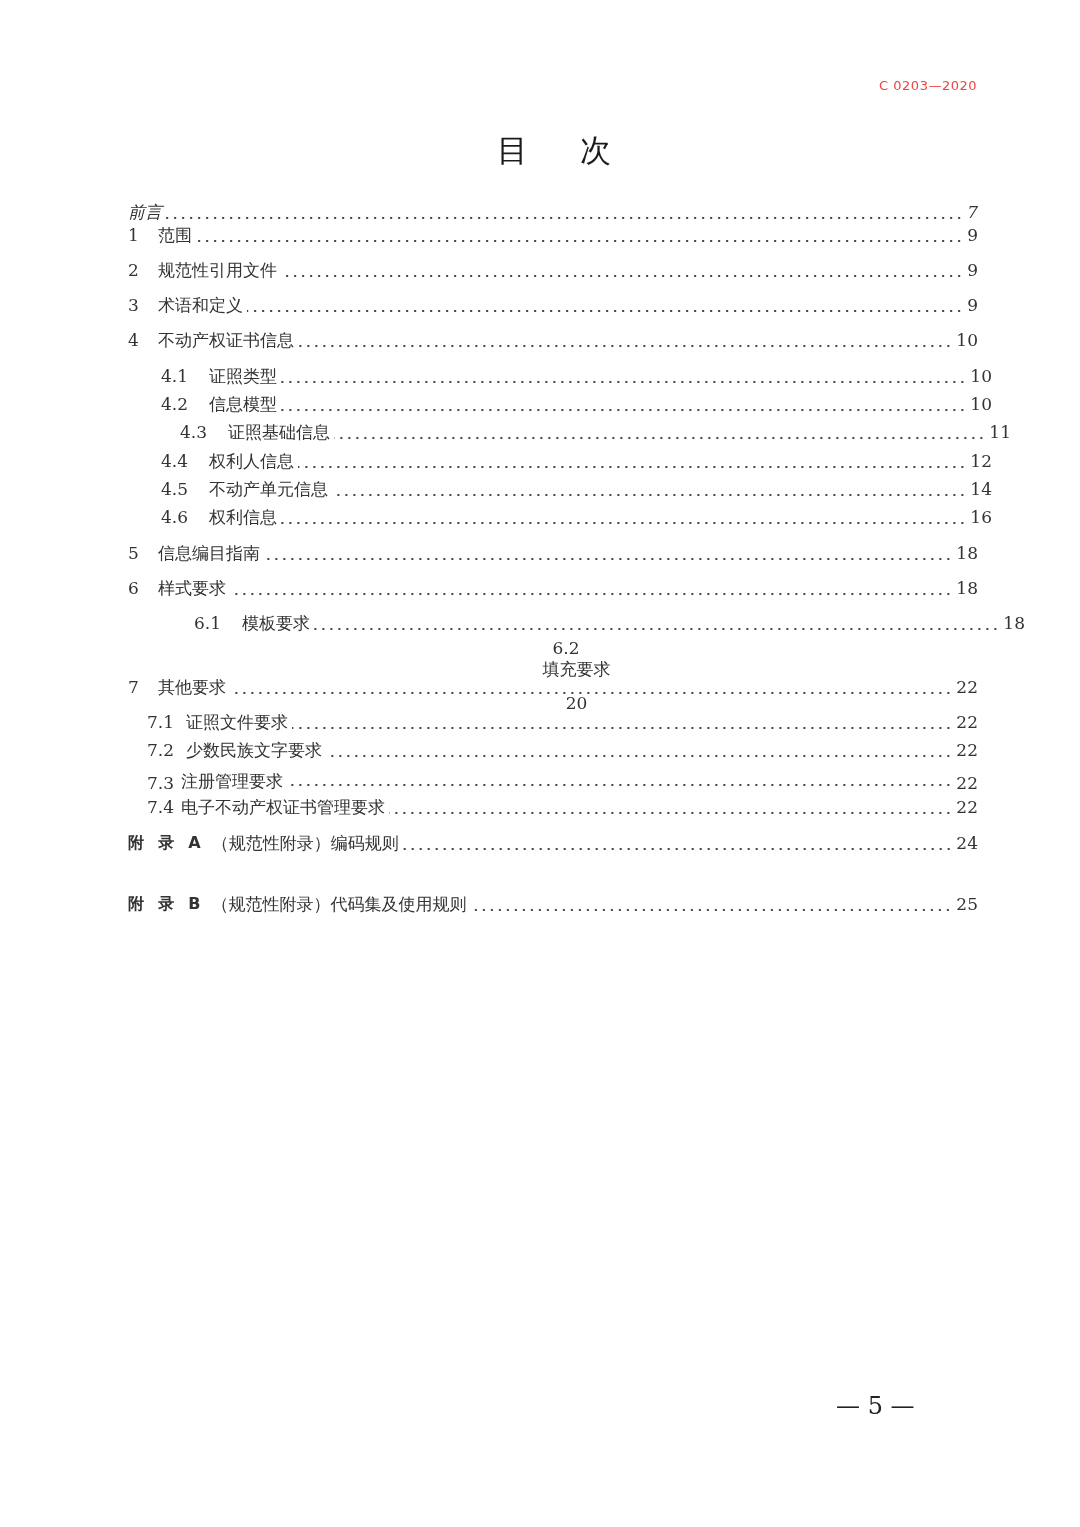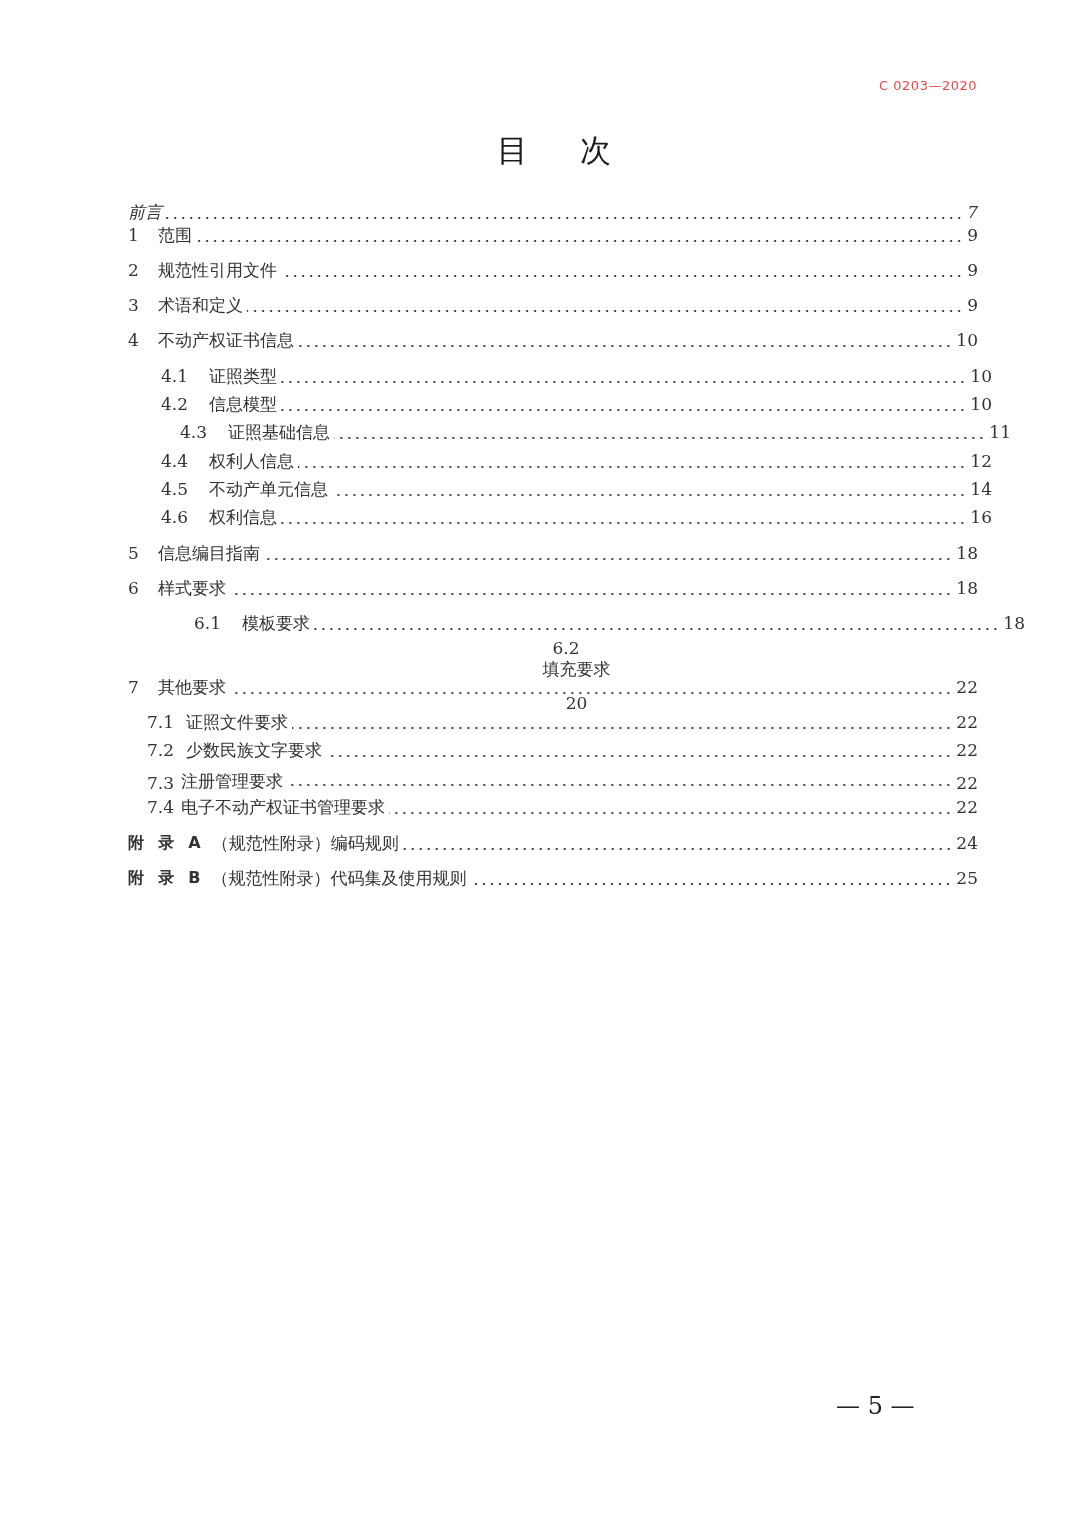--- a/index.html
+++ b/index.html
@@ -178,21 +178,21 @@
       <span class="label">电子不动产权证书管理要求</span>
       <span class="leader"></span>
       <span class="page">22</span>
     </div>
     <div class="row appendix" style="top: 643px;">
       <span class="app-prefix" style="white-space: pre;">附  录  A</span>
       <span class="label">（规范性附录）编码规则</span>
       <span class="leader"></span>
       <span class="page">24</span>
     </div>
-    <div class="row appendix" style="top: 678px;">
+    <div class="row appendix" style="top: 704px;">
       <span class="app-prefix" style="white-space: pre;">附  录  B</span>
       <span class="label">（规范性附录）代码集及使用规则</span>
       <span class="leader"></span>
       <span class="page">25</span>
     </div>
   </div>
 
 <div class="footer-page">— 5 —</div>
 
 </body></html>

